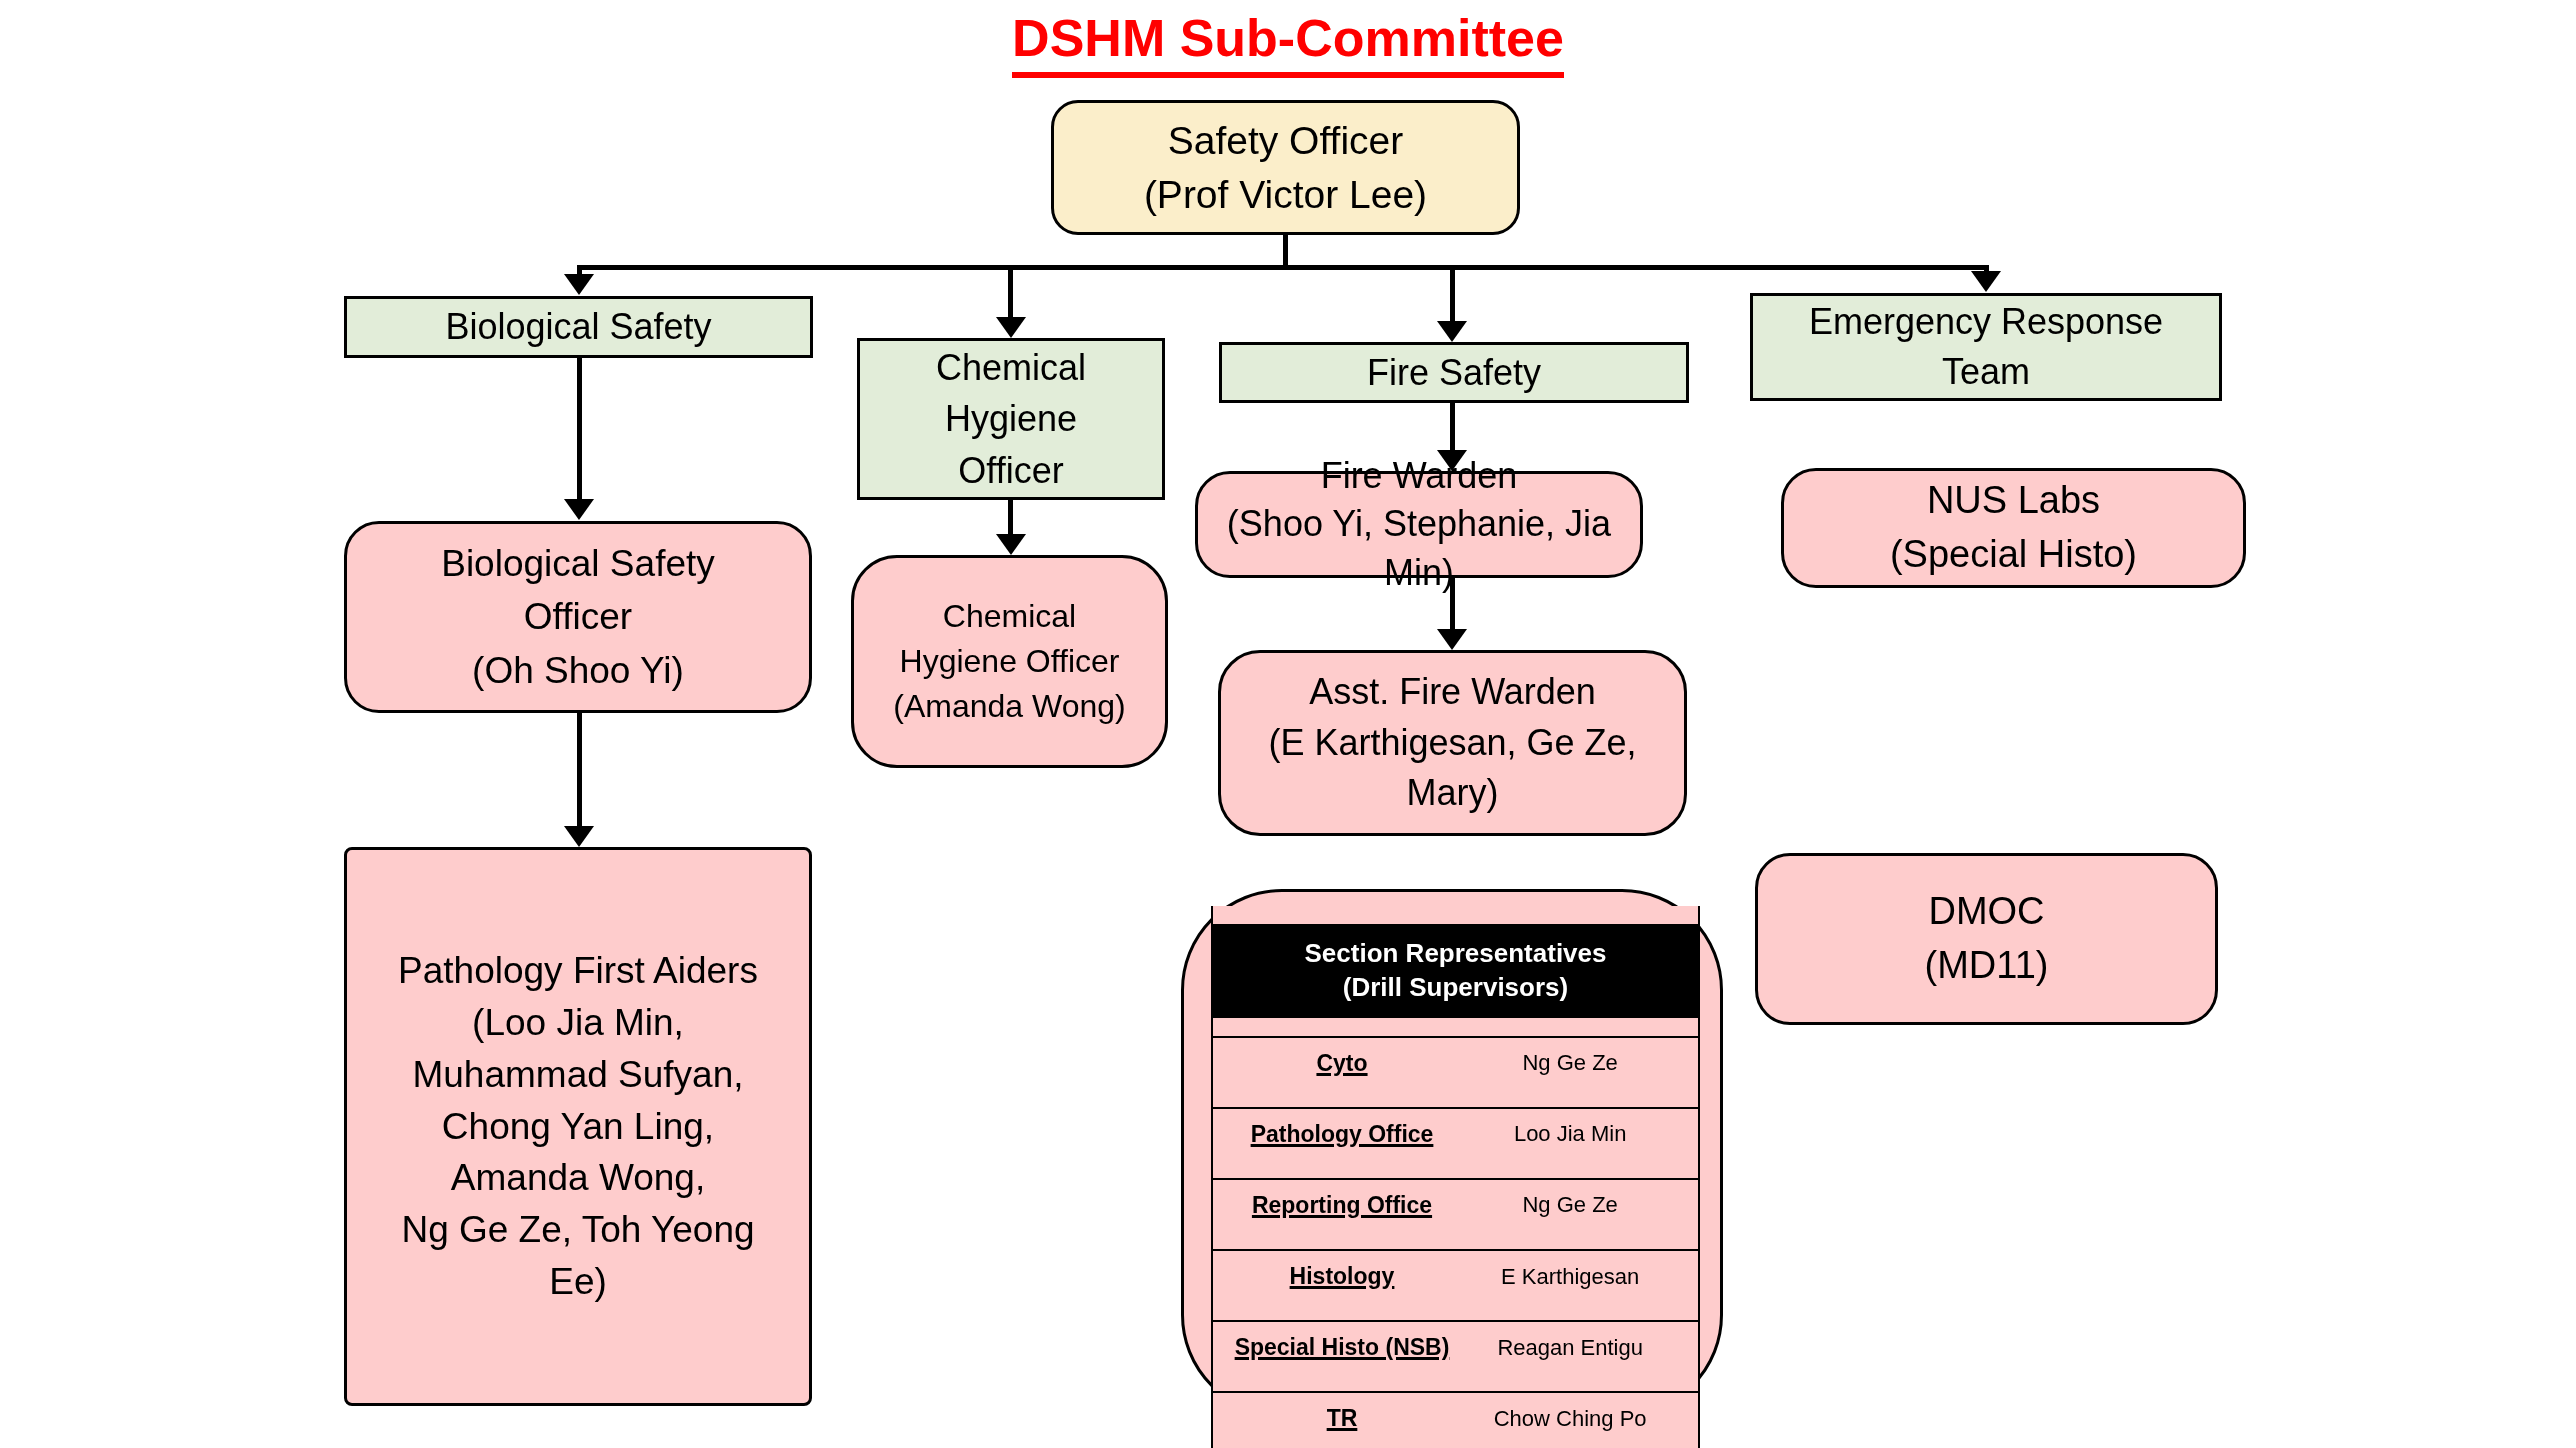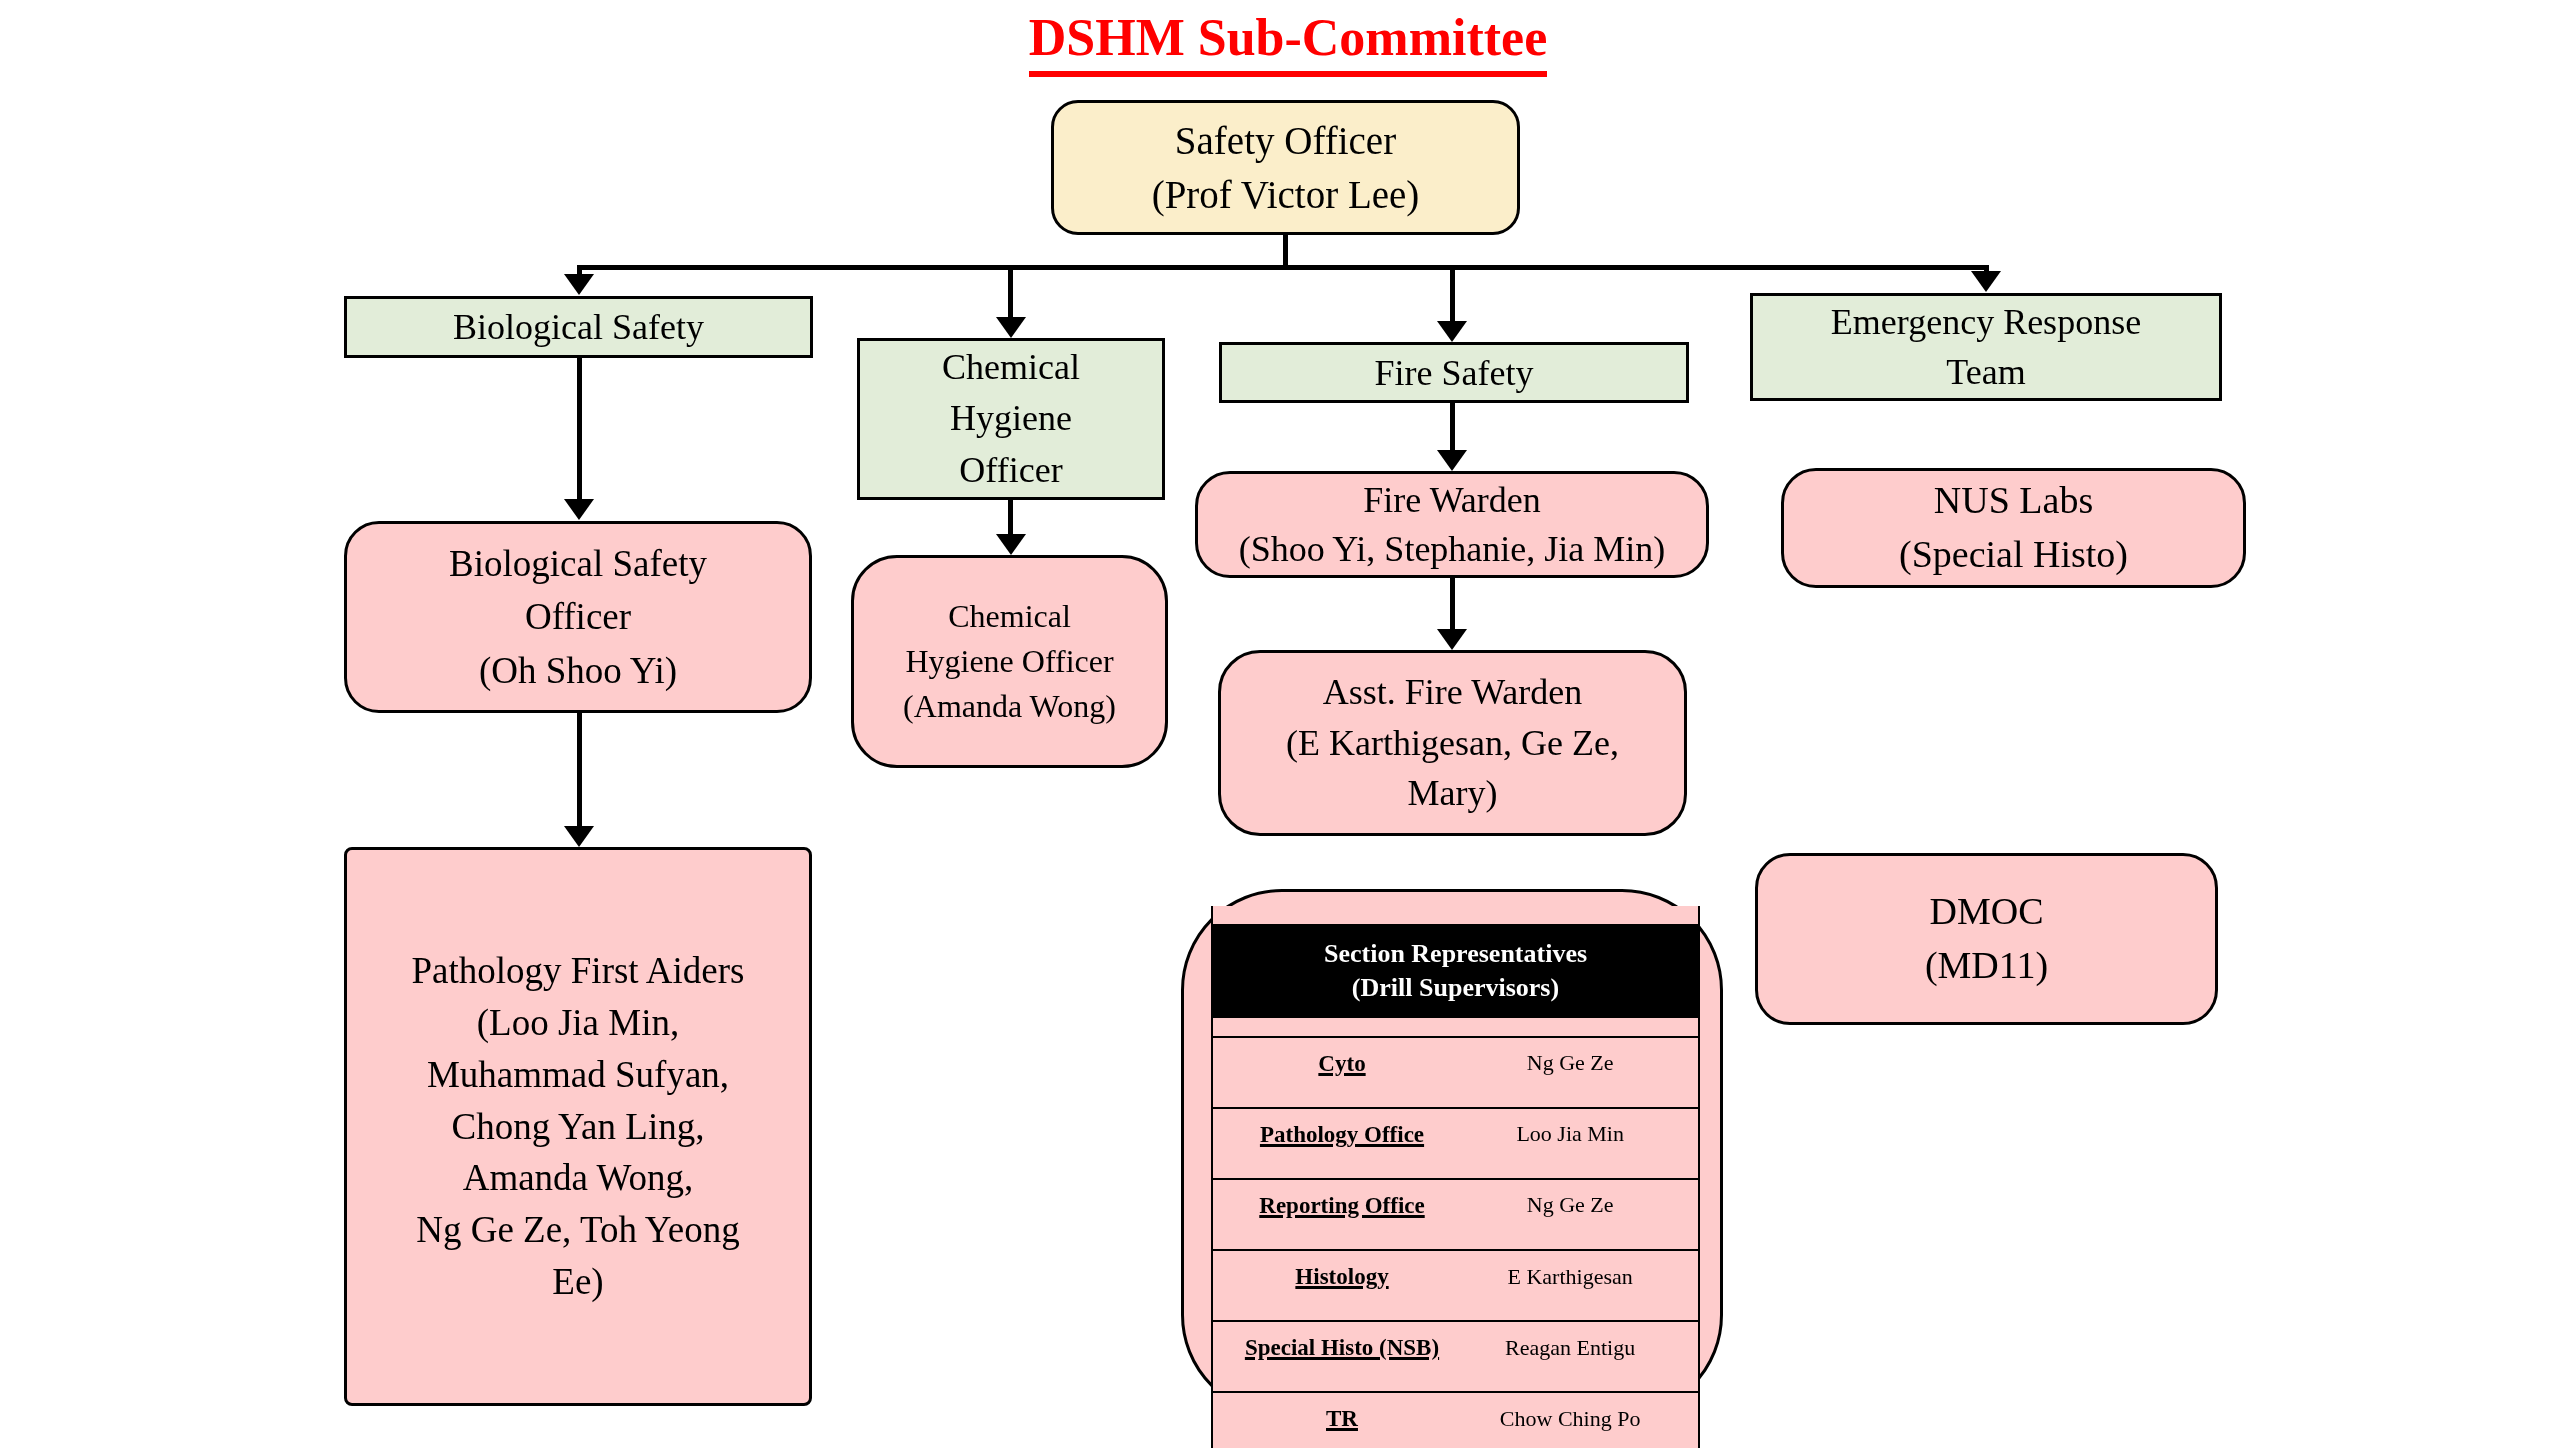--- a/index.html
+++ b/index.html
@@ -1,21 +1,21 @@
 <!DOCTYPE html>
 <html style="--title_red: #FF0000; --cream: #FBEECA; --green: #E2EDD9; --pink: #FECCCC; --line_black: #000000; --table_header_bg: #000000; --table_header_text: #FFFFFF;"><head>
 <meta charset="utf-8">
 <style>
   :root{
     --title_red:#FF0000; --cream:#FBEECA; --green:#E2EDD9; --pink:#FECCCC;
     --line_black:#000000; --table_header_bg:#000000; --table_header_text:#FFFFFF;
   }
   html,body{margin:0;padding:0;background:#FFFFFF;}
   .canvas{position:relative;width:2576px;height:1449px;background:#FFFFFF;overflow:hidden;
-          font-family:Liberation Serif, serif;color:#000;}
+          font-family:Liberation Sans, sans-serif;color:#000;}
   .title{position:absolute;left:0;top:7.7px;width:2576px;text-align:center;margin:0;}
   .title span{display:inline-block;color:var(--title_red);font-size:52px;font-weight:bold;
           border-bottom:6.8px solid var(--title_red);padding-bottom:3.9px;letter-spacing:0px;}
   .node{position:absolute;display:flex;align-items:center;justify-content:center;text-align:center;
         border:3.9px solid var(--line_black);box-sizing:border-box;white-space:pre-line;}
   .cream{background:var(--cream);}
   .green{background:var(--green);}
   .pink{background:var(--pink);}
   .vline,.hline{position:absolute;background:var(--line_black);}
   .tri-down{position:absolute;width:0;height:0;border-left:15.5px solid transparent;
@@ -107,21 +107,21 @@
 Ng Ge Ze, Toh Yeong
 Ee)</span>
   </div>
 
   <div class="node pink" style="left:851px;top:555px;width:317px;height:213px;border-radius:46px;font-size:32px;line-height:1.4;">
     <span>Chemical
 Hygiene Officer
 (Amanda Wong)</span>
   </div>
 
-  <div class="node pink" style="left:1195px;top:471px;width:514px;height:107px;border-radius:35px;font-size:36px;line-height:1.35;">
+  <div class="node pink" style="left:1195px;top:471px;width:448px;height:107px;border-radius:35px;font-size:36px;line-height:1.35;">
     <span>Fire Warden
 (Shoo Yi, Stephanie, Jia Min)</span>
   </div>
 
   <div class="node pink" style="left:1218px;top:650px;width:469px;height:186px;border-radius:42px;font-size:36px;line-height:1.4;">
     <span>Asst. Fire Warden
 (E Karthigesan, Ge Ze,
 Mary)</span>
   </div>
 

